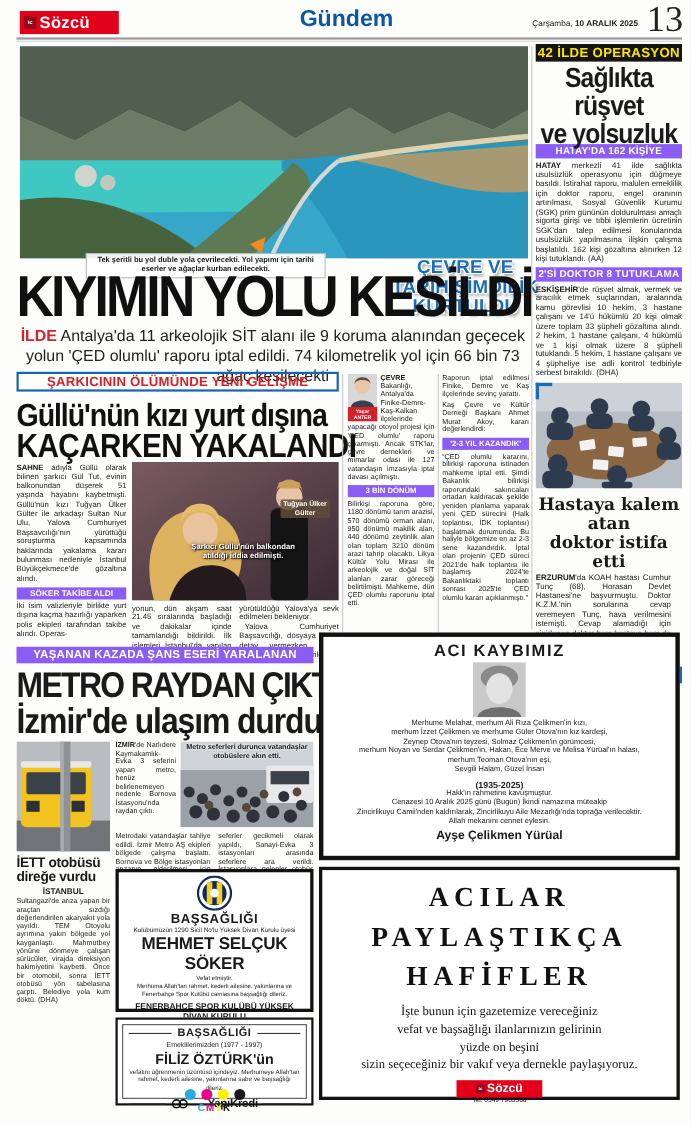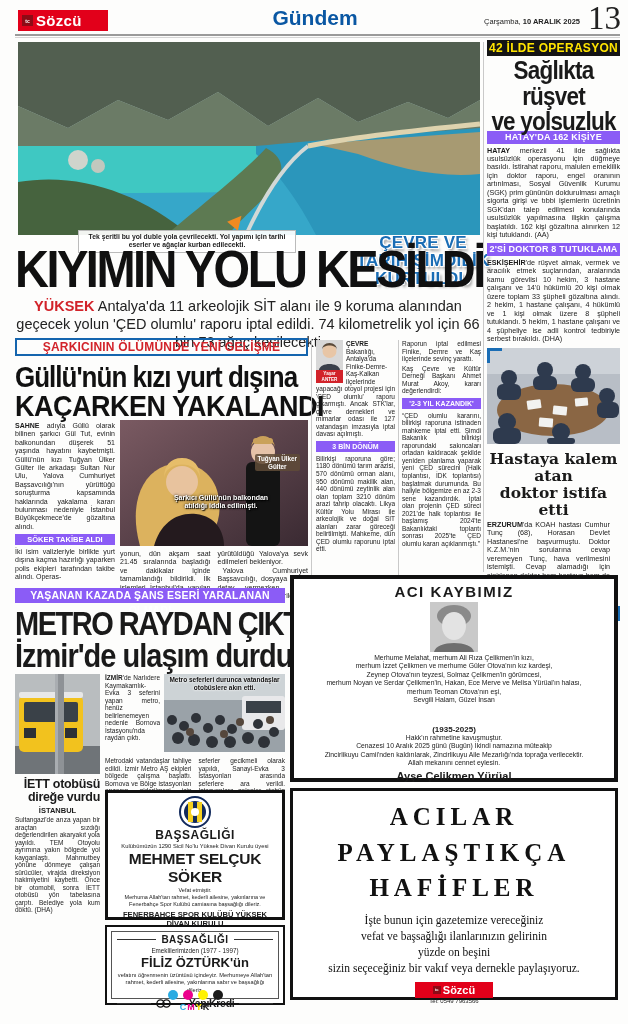--- a/index.html
+++ b/index.html
@@ -56,21 +56,21 @@
   #story-colB { left:402px; top:340px; width:79px; height:234px; overflow:hidden; }
   .colsub { height:11px; font-size:7px; line-height:11px; margin:3px 0; }
   #columnist { float:left; width:27px; margin:0 3px 1px 0; }
   #columnist svg { display:block; }
   #columnist-label { background:#d2232a; color:#fff; font-size:4.6px; font-weight:bold; text-align:center; line-height:1.25; padding:1px 0; }
   
   #metro-kicker { left:15px; top:588px; width:270px; height:15px; font-size:10.5px; line-height:15px; letter-spacing:0.2px; }
   #metro-h1 { left:15px; top:606px; width:270px; font-size:29px; font-weight:bold; letter-spacing:-1.5px; white-space:nowrap; }
   #metro-h2 { left:15px; top:638px; width:270px; font-size:29px; font-weight:bold; letter-spacing:-1px; white-space:nowrap; }
   #iett-photo { left:15px; top:674px; width:85px; height:100px; }
-  #iett-h { left:15px; top:778px; width:85px; font-size:12.5px; font-weight:bold; text-align:right; line-height:1.05; letter-spacing:-0.3px; }
+  #iett-h { left:15px; top:778px; width:85px; font-size:12.5px; font-weight:bold; text-align:left; line-height:1.05; letter-spacing:-0.3px; }
   #iett-loc { left:15px; top:806px; width:85px; font-size:7.5px; font-weight:bold; text-align:center; }
   #iett-body { left:15px; top:816px; width:85px; height:200px; }
   #metro-colA { left:105px; top:674px; width:55px; height:82px; overflow:hidden; }
   #metro-photo { left:164px; top:674px; width:121px; height:78px; }
   #metro-photo-caption { left:3px; top:2px; width:115px; color:#111; font-size:6.5px; font-weight:bold; text-align:center; line-height:1.2; text-shadow:0 0 2px #fff,0 0 3px #fff; }
   #metro-under { left:105px; top:757px; width:180px; height:62px; column-count:2; column-gap:7px; overflow:hidden; }
   
   #right-col { left:487px; top:40px; width:133px; }
   #op-kicker { background:#141414; color:#ffe400; font-weight:bold; font-size:12px; text-align:center; height:16px; line-height:16px; letter-spacing:0.3px; }
   #op-h { font-size:22.5px; font-weight:bold; text-align:center; line-height:1.0; letter-spacing:-0.8px; margin:3px 0 4px; }
@@ -93,21 +93,21 @@
   .flank .ln { flex:1; height:1px; background:#333; }
   #yk-title { font-size:10px; font-weight:bold; letter-spacing:0.5px; }
   #yk-line1 { font-size:6.3px; margin-top:2px; }
   #yk-name { font-size:13px; font-weight:bold; margin-top:1px; }
   #yk-body { font-size:5.7px; line-height:1.3; margin-top:2px; }
   #yk-logo-text { font-size:10.5px; font-weight:bold; letter-spacing:-0.3px; display:flex; align-items:center; gap:18px; }
   #otova-ad { left:290px; top:575px; width:328px; height:207px; border:4px solid #111; background:#fff; text-align:center; padding:4px 8px; }
   #otova-title { font-size:15px; font-weight:bold; letter-spacing:1.5px; }
   #otova-photo { margin:2px auto 2px; display:block; }
   .otova-line { font-size:6.8px; line-height:1.25; }
-  #otova-years { font-size:8px; font-weight:bold; margin-top:20px; }
+  #otova-years { font-size:8px; font-weight:bold; margin-top:4px; }
   #otova-name { font-size:20px; font-weight:bold; letter-spacing:1px; }
   #otova-sig { font-size:11px; font-weight:bold; margin-top:2px; }
   #acilar-ad { left:290px; top:788px; width:328px; height:212px; border:3px solid #111; background:#fff; text-align:center; font-family:"Liberation Serif",serif; padding:8px 6px 4px; }
   .acilar-title { font-size:25px; letter-spacing:5px; line-height:1.42; font-weight:bold; color:#111; }
   .acilar-line { font-size:11.5px; line-height:1.4; color:#111; }
   #acilar-logo { margin:6px auto 0; width:78px; background:#e2001a; color:#fff; font-weight:bold; font-size:11px; height:16px; line-height:16px; font-family:"Liberation Sans",sans-serif; display:flex; align-items:center; justify-content:center; gap:2px; }
   #acilar-logo .mk { width:8px; height:8px; background:#8d0b16; font-size:4px; display:flex; align-items:center; justify-content:center; }
   #acilar-tel { font-size:6px; font-family:"Liberation Sans",sans-serif; }
   
   #cmyk { left:105px; top:990px; width:180px; text-align:center; }
@@ -153,21 +153,21 @@
     <div class="abs" id="photo-caption">Tek şeritli bu yol duble yola çevrilecekti. Yol yapımı için tarihi eserler ve ağaçlar kurban edilecekti.</div>
     <div class="abs" id="photo-badge">
       <div>ÇEVRE VE</div>
       <div>TARİH ŞİMDİLİK</div>
       <div>KURTULDU</div>
     </div>
   </div>
 
   <div class="abs cond" id="main-headline">KIYIMIN YOLU KESİLDİ</div>
   <div class="abs" id="main-lead">
-    <b class="red">YÜKSEK</b><span> Antalya'da 11 arkeolojik SİT alanı ile 9 koruma alanından geçecek yolun 'ÇED olumlu' raporu iptal edildi. 74 kilometrelik yol için 66 bin 73 ağaç kesilecekti</span>
+    <b class="red">İLDE</b><span> Antalya'da 11 arkeolojik SİT alanı ile 9 koruma alanından geçecek yolun 'ÇED olumlu' raporu iptal edildi. 74 kilometrelik yol için 66 bin 73 ağaç kesilecekti</span>
   </div>
 
   <div class="abs" id="gullu-kicker">ŞARKICININ ÖLÜMÜNDE YENİ GELİŞME</div>
   <div class="abs cond" id="gullu-h1">Güllü'nün kızı yurt dışına</div>
   <div class="abs cond" id="gullu-h2">KAÇARKEN YAKALANDI</div>
 
   <div class="abs body7 jt" id="gullu-colA">
     <p><b>SAHNE</b><span> adıyla Güllü olarak bilinen şarkıcı Gül Tut, evinin balkonundan düşerek 51 yaşında hayatını kaybetmişti. Güllü'nün kızı Tuğyan Ülker Gülter ile arkadaşı Sultan Nur Ulu, Yalova Cumhuriyet Başsavcılığı'nın yürüttüğü soruşturma kapsamında haklarında yakalama kararı bulunması nedeniyle İstanbul Büyükçekmece'de gözaltına alındı.</span></p>
     <div class="rb">SÖKER TAKİBE ALDI</div>
     <p><span>İki isim valizleriyle birlikte yurt dışına kaçma hazırlığı yaparken polis ekipleri tarafından takibe alındı. Operas-</span></p>

